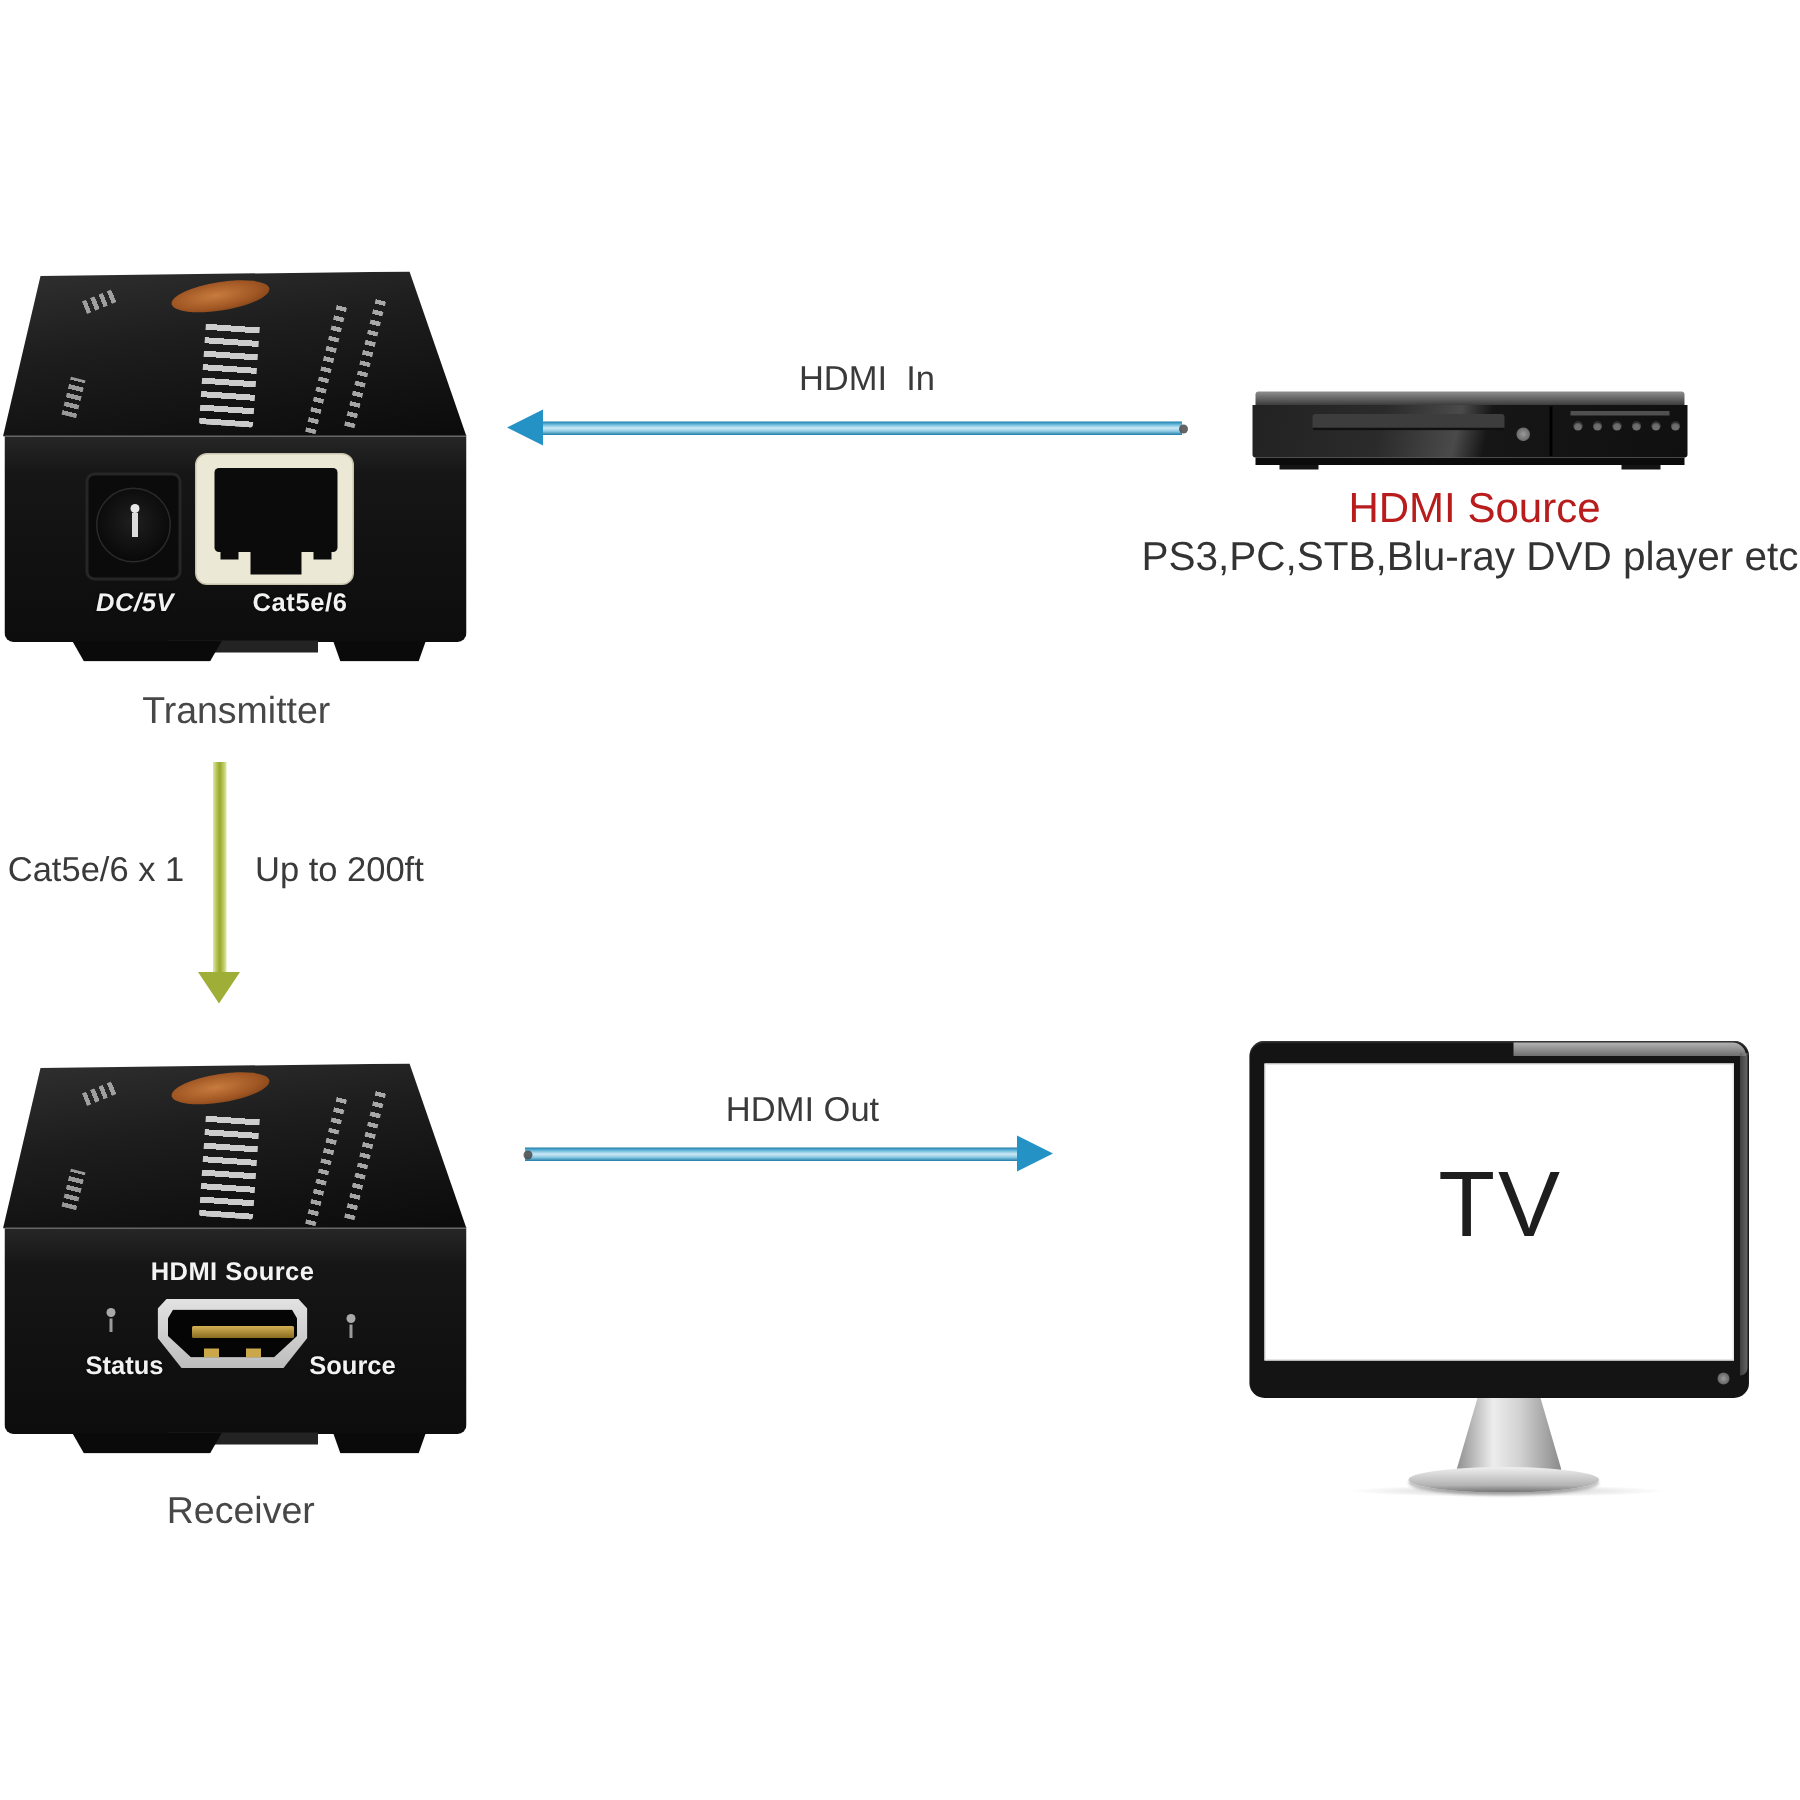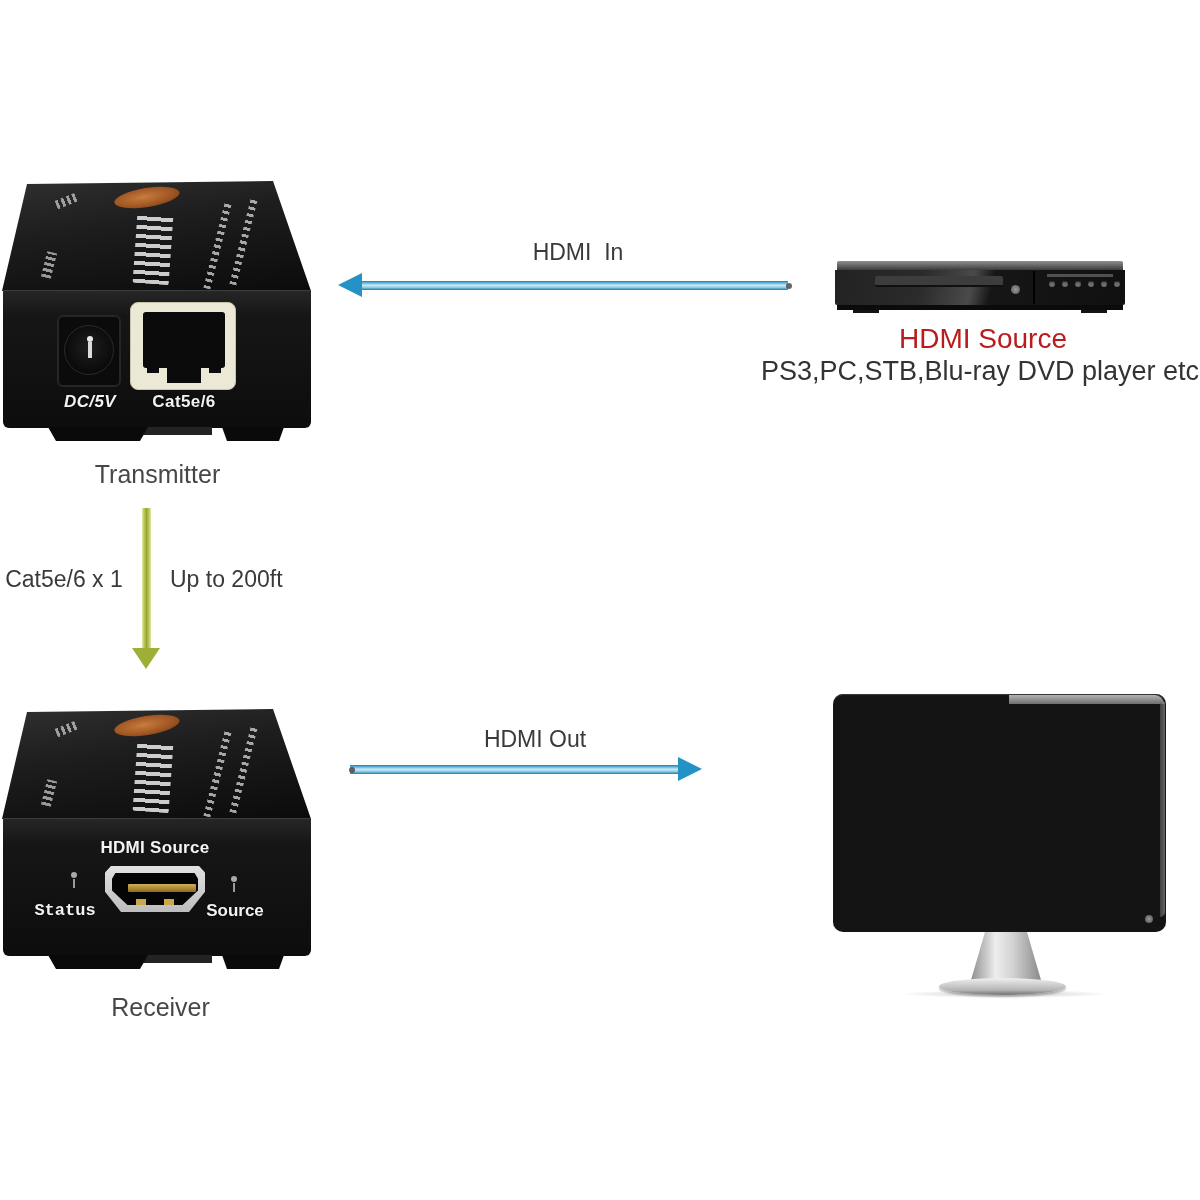--- a/index.html
+++ b/index.html
@@ -162,21 +162,21 @@
         <div class="dc-pin"></div>
       </div>
     </div>
     <div class="rj45">
       <div class="rj45-in"></div>
       <div class="rj45-tab"></div>
       <div class="rj45-notch" style="left:16px;"></div>
       <div class="rj45-notch" style="left:78px;"></div>
     </div>
     <div class="port-label" style="left:52px; width:72px;font-style:italic;">DC/5V</div>
-    <div class="port-label" style="left:134px; width:96px;">Cat5e/6</div>
+    <div class="port-label" style="left:150px; width:96px;">Cat5e/6</div>
     <div class="dev-strip"></div>
     <div class="dev-foot foot-l"></div>
     <div class="dev-foot foot-r"></div>
   </div>
 
   <div class="caption" style="left:75px; top:460px; width:165px;">Transmitter</div>
 
   <div>
     <div class="link-label" style="left:443px; top:239px; width:270px;">HDMI  In</div>
     <div class="shaft-h" style="left:360px; top:281px; width:428px;"></div>
@@ -232,21 +232,21 @@
       </div>
     </div>
     <div class="led-icon" style="left:66px; top:164px;">
       <div class="dot"></div>
         <div class="stem"></div>
     </div>
     <div class="led-icon" style="left:226px; top:168px;">
       <div class="dot"></div>
         <div class="stem"></div>
     </div>
-    <div class="led-label" style="left:18px;font-family:Liberation Mono, monospace;">Status</div>
+    <div class="led-label" style="left:36px;">Status</div>
     <div class="led-label" style="left:188px;">Source</div>
     <div class="dev-strip"></div>
     <div class="dev-foot foot-l"></div>
     <div class="dev-foot foot-r"></div>
   </div>
 
   <div class="caption" style="left:78px; top:993px; width:165px;">Receiver</div>
 
   <div>
     <div class="link-label" style="left:400px; top:726px; width:270px;">HDMI Out</div>
@@ -254,18 +254,21 @@
     <div class="head-right" style="left:678px; top:757px;"></div>
     <div class="tail-dot" style="left:349px; top:767px;"></div>
   </div>
 
   <div class="tv">
     <div class="tv-bezel">
       <div class="tv-bezel-hl"></div>
       <div class="tv-bezel-hr"></div>
       <div class="tv-power-dot"></div>
     </div>
+    <div class="tv-screen">
+      <div class="tv-text">TV</div>
+    </div>
     <div class="tv-neck"></div>
     <div class="tv-base"></div>
     <div class="tv-shadow"></div>
   </div>
 
 </div>
 
 </body></html>

